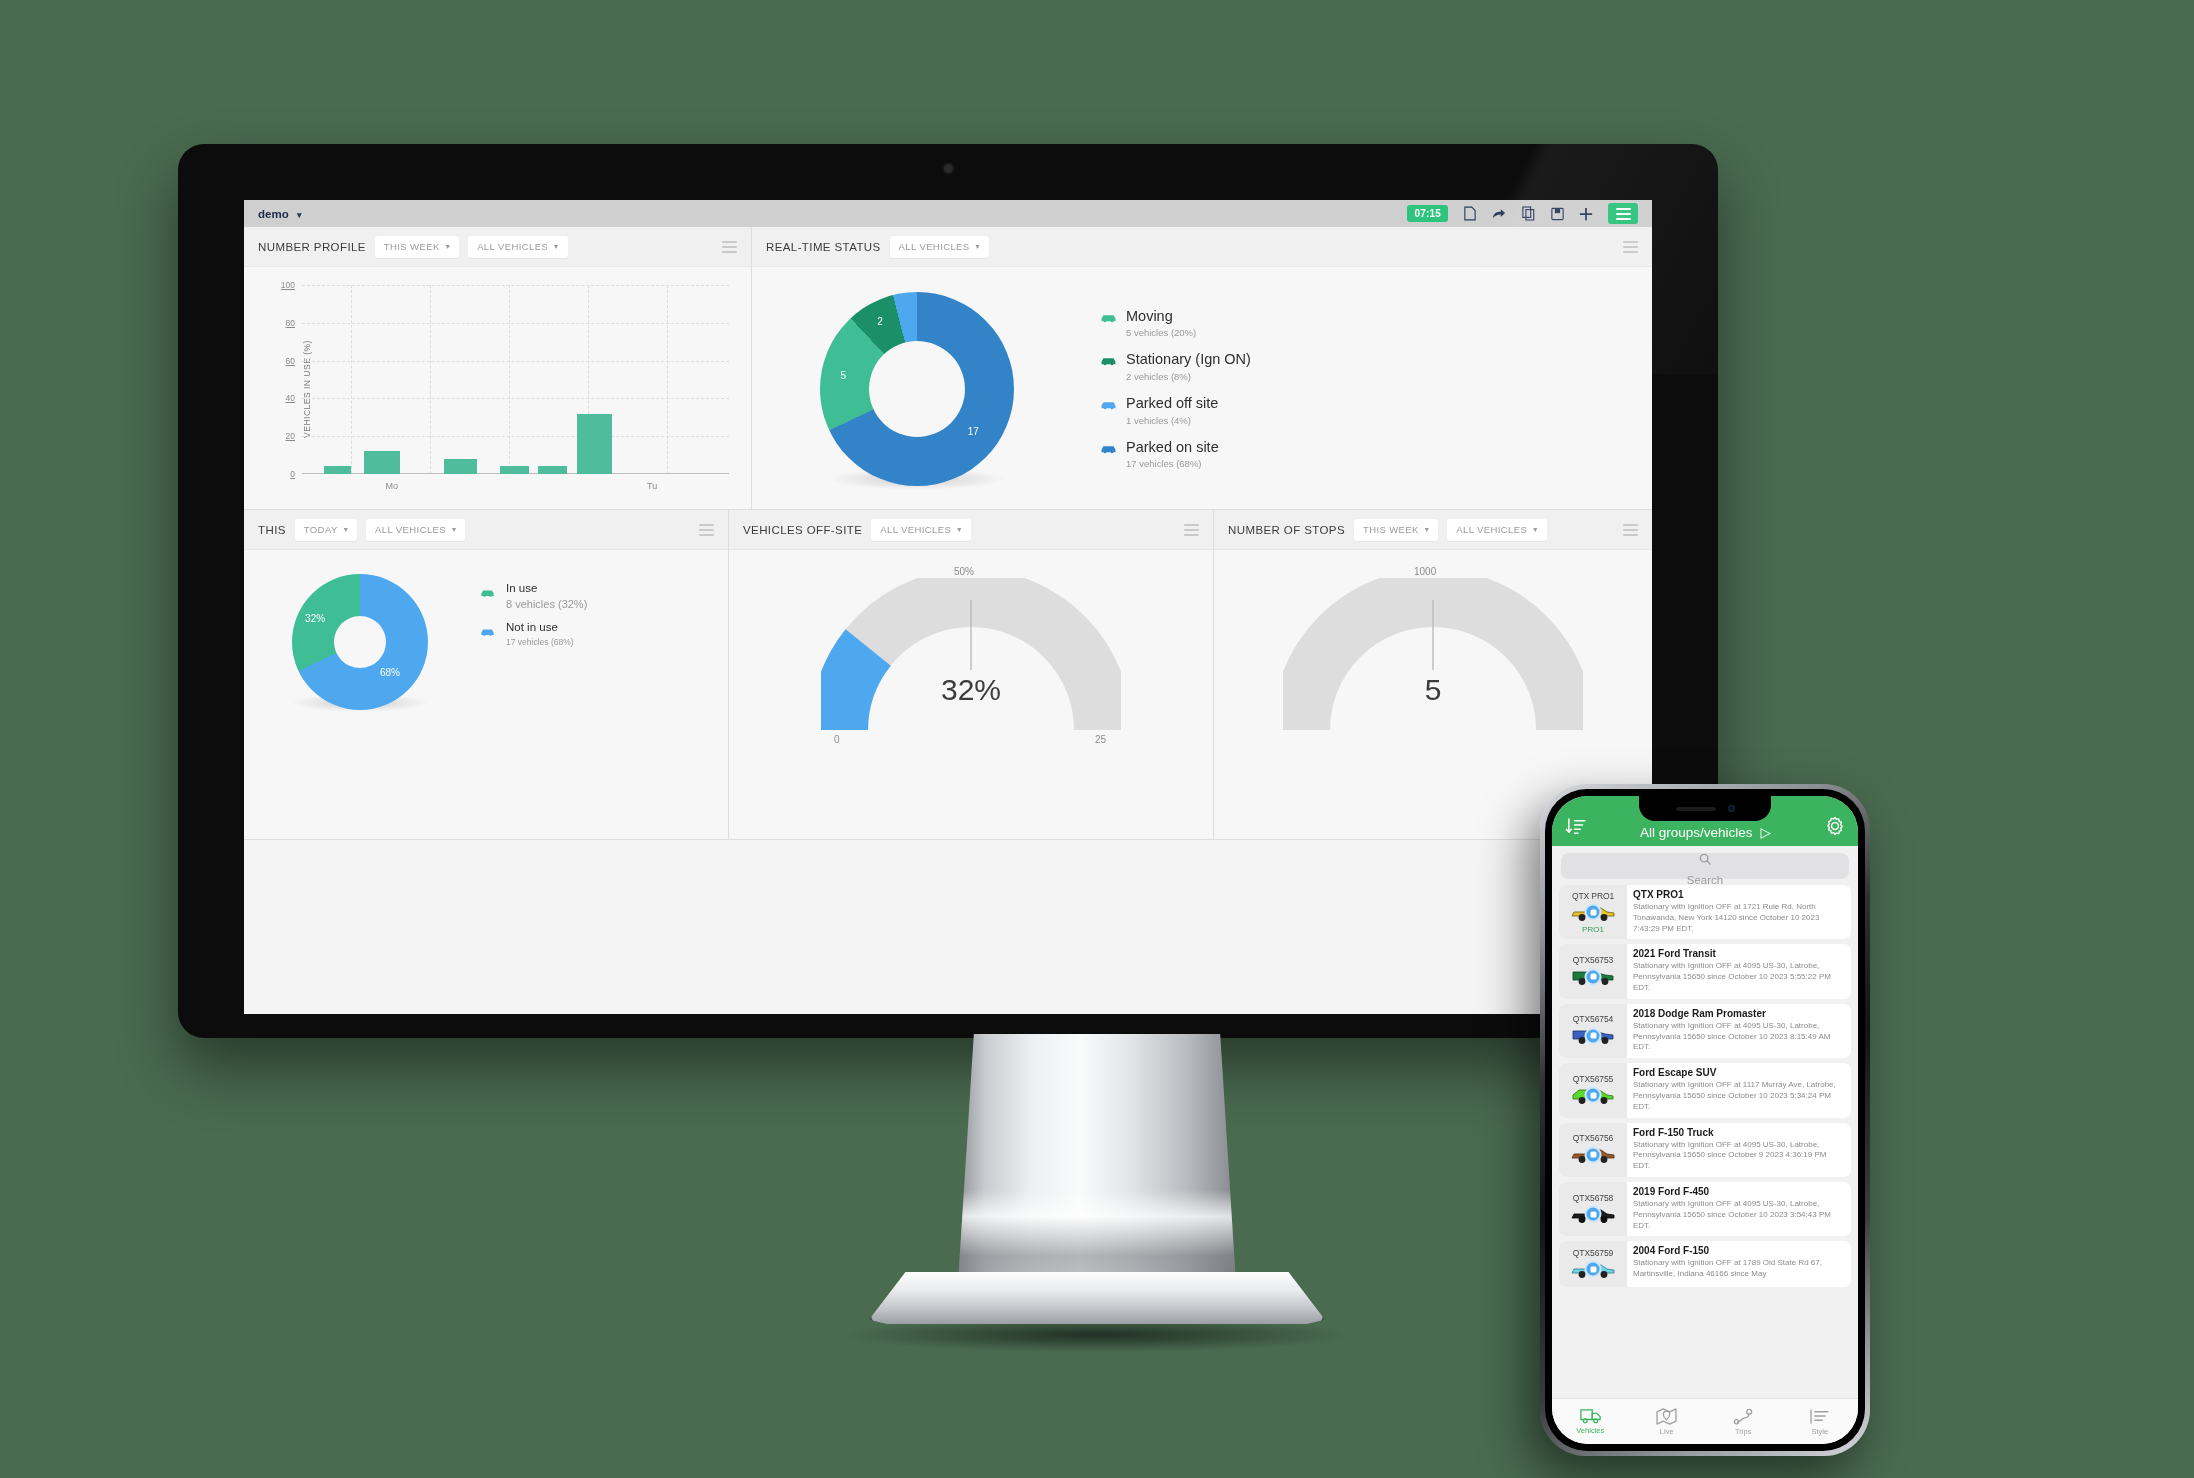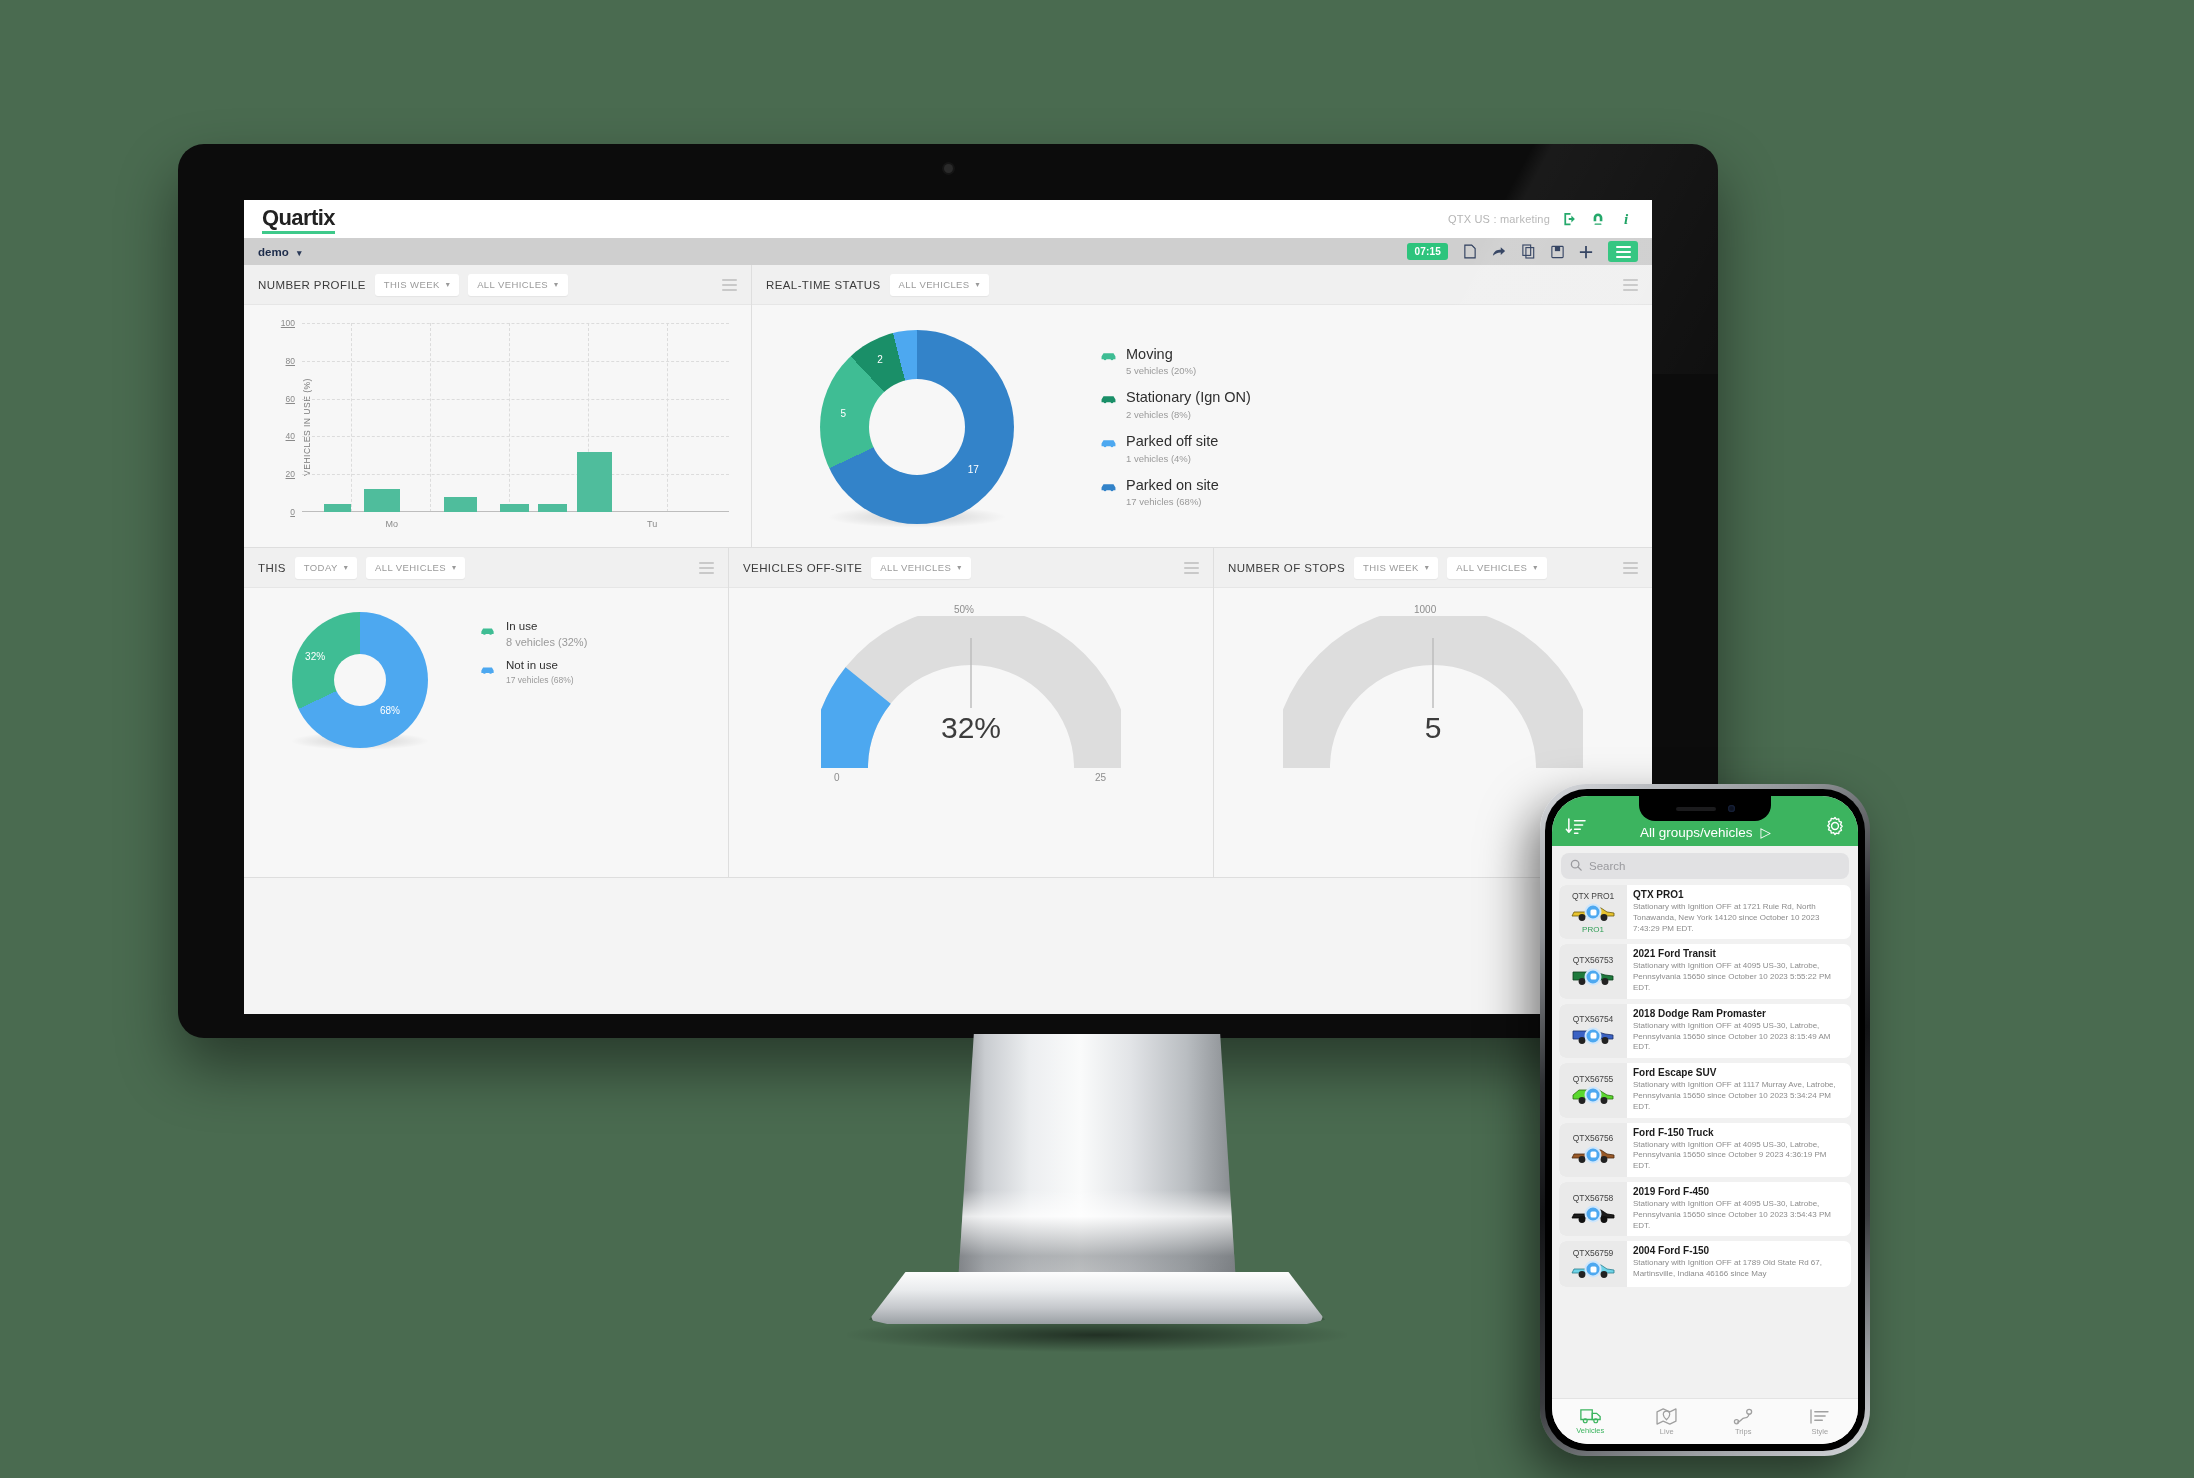--- a/index.html
+++ b/index.html
@@ -228,21 +228,21 @@
     background: #3cb45f; height: 50px;
     display: flex; align-items: flex-end; justify-content: space-between;
     padding: 0 13px 6px;
     color: #fff;
   }
   .ph-title { font-size: 13.5px; font-weight: 500; display:flex; align-items:center; gap:8px; }
   .ph-search-area { background: #f1f1f1; padding: 7px 9px 6px; }
   .ph-search {
     background: #e1e1e3; border-radius: 8px; height: 26px;
     display: flex; align-items: center; gap: 7px; padding: 0 9px;
-    font-size: 11.5px; color: #9a9a9e;
+    font-size: 11.5px; color: #9a9a9e; flex-direction: column;
   }
   .ph-list { flex: 1; overflow: hidden; padding: 0 7px; background: #f1f1f1; }
   .ph-row {
     background: #fff; border-radius: 7px; margin-bottom: 5px;
     display: flex; overflow: hidden; min-height: 46px;
   }
   .ph-row-left {
     width: 68px; flex: 0 0 68px; background: #eaeaea;
     display: flex; flex-direction: column; align-items: center; justify-content: center;
     padding: 3px 0;
@@ -270,42 +270,20 @@
   .ph-tab.active .lbl { color: #3cb45f; }
 </style>
 </head>
 <body>
 
 <div id="monitor">
   <div id="monitor-camera"></div>
 
   <div id="monitor-screen">
 
-    <div class="app-topbar">
-      <div class="brand">
-        <span>Quartix</span>
-        <span class="brand-underline"></span>
-      </div>
-      <div class="topbar-right">
-        <span class="account-label">QTX US : marketing</span>
-        <span class="hdr-icon">
-          <svg width="15" height="14" viewBox="0 0 16 16">
-              <path d="M1 1h7v2H3v10h5v2H1z" fill="#19a463"></path>
-              <path d="M9 4l4 4-4 4V9.2H6V6.8h3z" fill="#19a463"></path>
-            </svg>
-        </span>
-        <span class="hdr-icon">
-          <svg width="14" height="15" viewBox="0 0 16 16">
-              <path d="M8 1a5 5 0 0 0-5 5v4h3V6a2 2 0 1 1 4 0v4h3V6a5 5 0 0 0-5-5z" fill="#19a463"></path>
-              <rect x="4" y="12.5" width="8" height="1.6" rx=".8" fill="#19a463"></rect>
-            </svg>
-        </span>
-        <span class="hdr-icon info">i</span>
-      </div>
-    </div>
 
     <div class="app-subbar">
       <span>
         <span>demo</span>
         <span class="sub-caret">▾</span>
       </span>
       <div class="subbar-right">
         <span class="time-chip">07:15</span>
         <span class="sb-icon">
           <svg width="12" height="15" viewBox="0 0 14 17">

